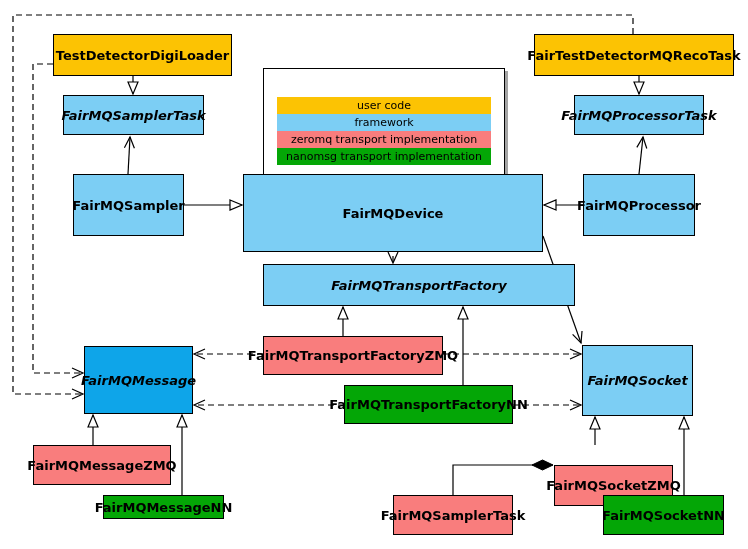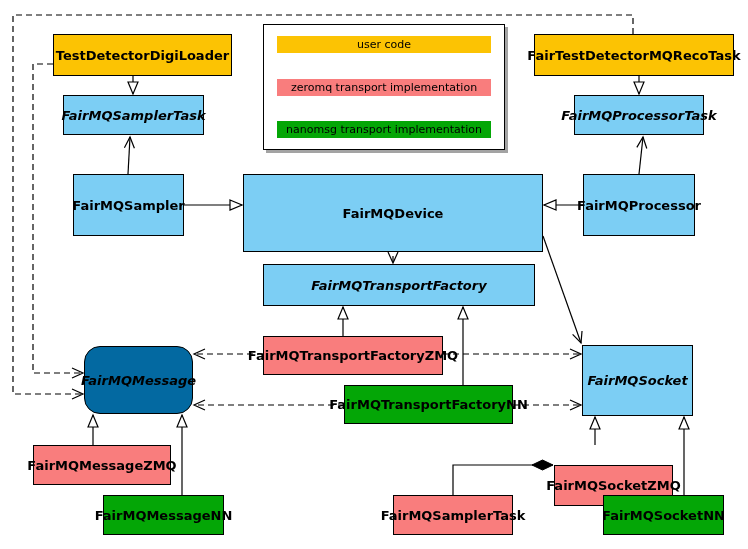--- a/index.html
+++ b/index.html
@@ -13,22 +13,23 @@
     border:1.5px solid #000000;
     display:flex;align-items:center;justify-content:center;
     font-size:13px;font-weight:bold;color:#000000;
     text-align:center;white-space:nowrap;
   }
   .node.abstract{font-style:italic;}
   .legend{
     position:absolute;box-sizing:border-box;
     border:1.5px solid #000000;background:#ffffff;
     box-shadow:3px 3px 0 #a3a3a3;
-    display:flex;flex-direction:column;justify-content:space-between;
+    display:flex;flex-direction:column;justify-content:center;
     padding:11px 13px;
+    margin-top:44px;
   }
   .legend-row{
     height:17px;line-height:17px;text-align:center;
     font-size:11px;color:#000000;
   }
 </style>
 </head>
 <body>
 
 <div id="canvas" style="background: rgb(255, 255, 255);">
@@ -62,20 +63,21 @@
       <polyline points="633,34 633,15 13,15 13,394 83,394" class="edge dashed" marker-end="url(#m-vee)"></polyline>
       <polyline points="93,445 93,415" class="edge solid" marker-end="url(#m-triangle)"></polyline>
       <polyline points="182,495 182,415" class="edge solid" marker-end="url(#m-triangle)"></polyline>
       <polyline points="595,445 595,417" class="edge solid" marker-end="url(#m-triangle)"></polyline>
       <polyline points="684,495 684,417" class="edge solid" marker-end="url(#m-triangle)"></polyline>
       <polyline points="453,495 453,465 553,465" class="edge solid" marker-end="url(#m-diamond)"></polyline>
     </svg>
 
   <div id="legend" class="legend" style="left: 263px; top: 24px; width: 242px; height: 126px;">
       <div class="legend-row" style="background-color: rgb(252, 195, 3);">user code</div>
+      <div class="legend-row" style="background-color: rgb(124, 206, 244);">framework</div>
       <div class="legend-row" style="background-color: rgb(249, 125, 125);">zeromq transport implementation</div>
       <div class="legend-row" style="background-color: rgb(4, 166, 6);">nanomsg transport implementation</div>
     </div>
 <div class="node" style="left: 53px; top: 34px; width: 179px; height: 42px; background-color: rgb(252, 195, 3);">
       <span>TestDetectorDigiLoader</span>
     </div>
     <div class="node" style="left: 534px; top: 34px; width: 200px; height: 42px; background-color: rgb(252, 195, 3);">
       <span>FairTestDetectorMQRecoTask</span>
     </div>
     <div class="node abstract" style="left: 63px; top: 95px; width: 141px; height: 40px; background-color: rgb(124, 206, 244);">
@@ -86,39 +88,39 @@
     </div>
     <div class="node" style="left: 73px; top: 174px; width: 111px; height: 62px; background-color: rgb(124, 206, 244);">
       <span>FairMQSampler</span>
     </div>
     <div class="node" style="left: 243px; top: 174px; width: 300px; height: 78px; background-color: rgb(124, 206, 244);">
       <span>FairMQDevice</span>
     </div>
     <div class="node" style="left: 583px; top: 174px; width: 112px; height: 62px; background-color: rgb(124, 206, 244);">
       <span>FairMQProcessor</span>
     </div>
-    <div class="node abstract" style="left: 263px; top: 264px; width: 272px; height: 42px; background-color: rgb(124, 206, 244);">
+    <div class="node abstract" style="left: 263px; top: 264px; width: 312px; height: 42px; background-color: rgb(124, 206, 244);">
       <span>FairMQTransportFactory</span>
     </div>
     <div class="node" style="left: 263px; top: 336px; width: 180px; height: 39px; background-color: rgb(249, 125, 125);">
       <span>FairMQTransportFactoryZMQ</span>
     </div>
     <div class="node" style="left: 344px; top: 385px; width: 169px; height: 39px; background-color: rgb(4, 166, 6);">
       <span>FairMQTransportFactoryNN</span>
     </div>
-    <div class="node abstract" style="left: 84px; top: 346px; width: 109px; height: 68px; background-color: #0369a1; border-radius: 16px;">
+    <div class="node abstract" style="left: 84px; top: 346px; width: 109px; height: 68px; background-color: #0ea5e9;">
       <span>FairMQMessage</span>
     </div>
     <div class="node abstract" style="left: 582px; top: 345px; width: 111px; height: 71px; background-color: rgb(124, 206, 244);">
       <span>FairMQSocket</span>
     </div>
     <div class="node" style="left: 33px; top: 445px; width: 138px; height: 40px; background-color: rgb(249, 125, 125);">
       <span>FairMQMessageZMQ</span>
     </div>
-    <div class="node" style="left: 103px; top: 495px; width: 121px; height: 40px; background-color: rgb(4, 166, 6);">
+    <div class="node" style="left: 103px; top: 495px; width: 121px; height: 24px; background-color: rgb(4, 166, 6);">
       <span>FairMQMessageNN</span>
     </div>
     <div class="node" style="left: 393px; top: 495px; width: 120px; height: 40px; background-color: rgb(249, 125, 125);">
       <span>FairMQSamplerTask</span>
     </div>
     <div class="node" style="left: 554px; top: 445px; width: 119px; height: 41px; background-color: rgb(249, 125, 125); margin-top: 20px;">
       <span>FairMQSocketZMQ</span>
     </div>
     <div class="node" style="left: 603px; top: 495px; width: 121px; height: 40px; background-color: rgb(4, 166, 6);">
       <span>FairMQSocketNN</span>

